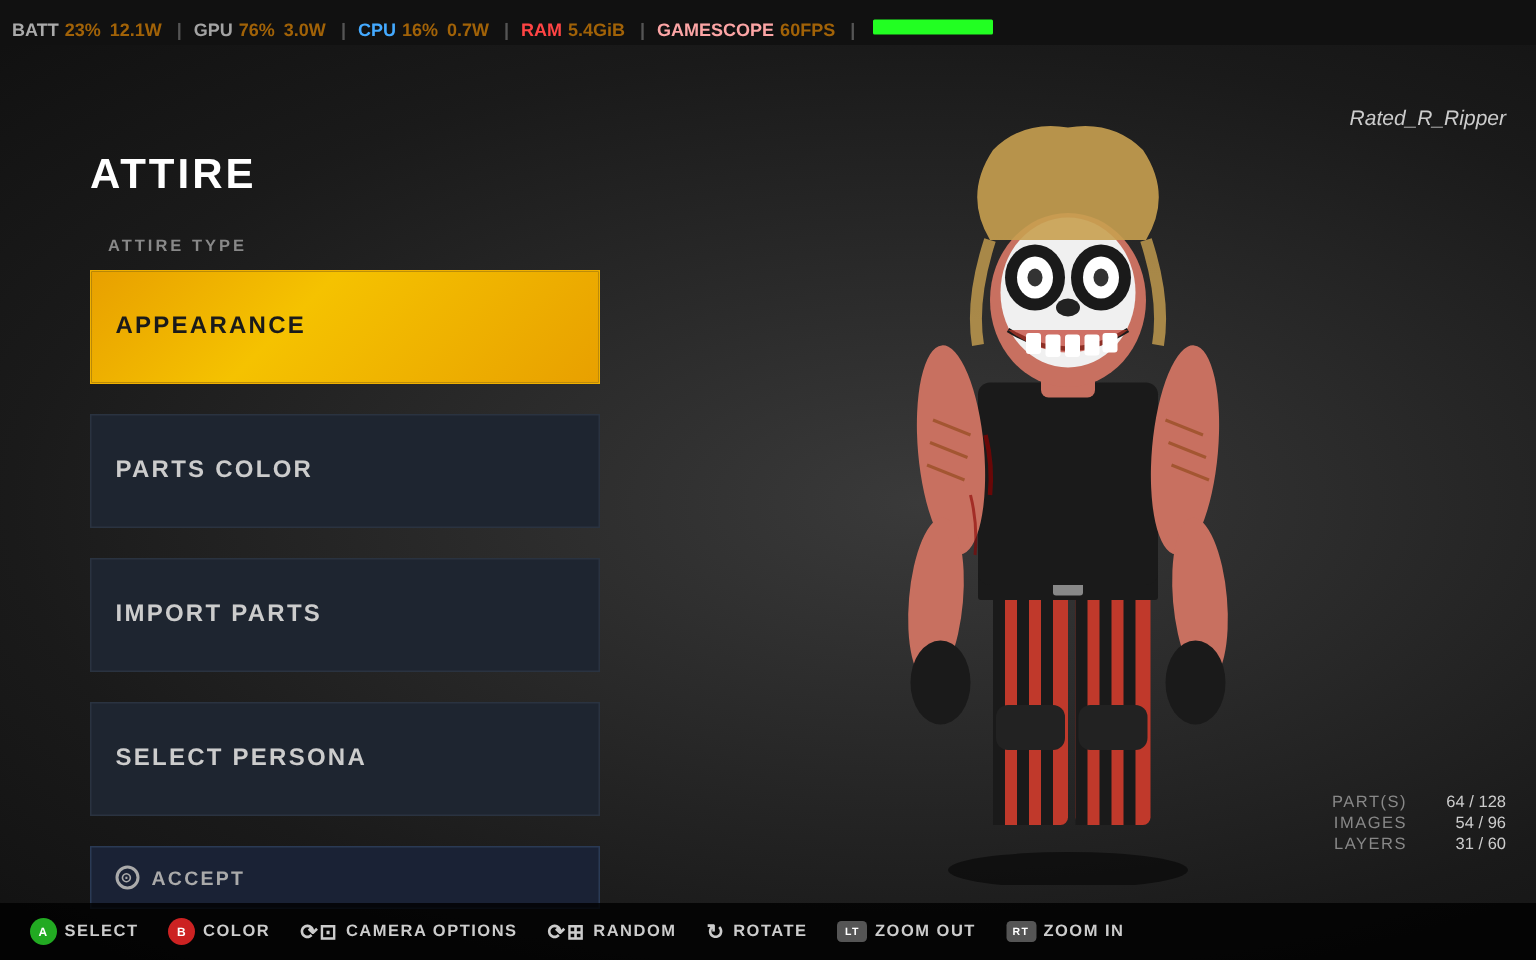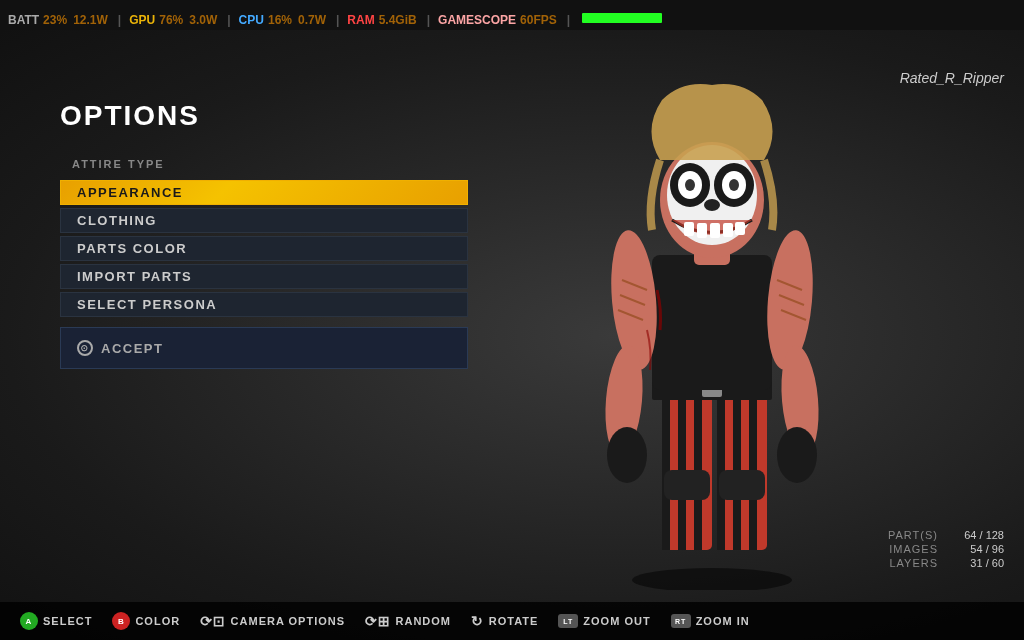--- a/index.html
+++ b/index.html
@@ -21,21 +21,21 @@
       display: flex;
       padding: 13px 8px;
       gap: 4px;
       font-size: 12px;
       font-weight: bold;
       z-index: 100;
     }
     .hud-label { color: #aaa; }
     .hud-value { color: #a16207; margin-right: 2px; }
     .hud-sep { color: #555; margin: 0 4px; }
-    .hud-gpu { color: #eab308; }
+    .hud-gpu { color: #a3a3a3; }
     .hud-cpu { color: #44aaff; }
     .hud-ram { color: #ff4444; }
     .hud-gamescope { color: #fca5a5; }
     .hud-green-bar {
       display: inline-block;
       width: 80px;
       height: 10px;
       background: #22ff22;
       margin-left: 4px;
       border-radius: 1px;
@@ -89,40 +89,40 @@
 
     #attire-title {
       color: #fff;
       font-size: 28px;
       font-weight: bold;
       margin-bottom: 20px;
       letter-spacing: 2px;
     }
 
     #menu-container {
-      width: 408px;
+      width: 340px;
     }
 
     .menu-label {
       color: #888;
       font-size: 11px;
       font-weight: bold;
       letter-spacing: 2px;
       padding: 6px 12px;
       margin-bottom: 4px;
     }
 
     .menu-item {
       width: 100%;
-      padding: 4px 16px;
-      margin-bottom: 3px;
+      padding: 28px 16px;
+      margin-bottom: 20px;
       background: #1e2530;
       border: 1px solid #2a3340;
       color: #ccc;
-      font-size: 13px;
+      font-size: 16px;
       font-weight: bold;
       letter-spacing: 1.5px;
       cursor: pointer;
       display: flex;
       align-items: center;
       position: relative;
     }
 
     .menu-item.active {
       background: linear-gradient(135deg, #e8a000 0%, #f5c200 40%, #e8a000 100%);
@@ -351,32 +351,29 @@
       <span class="stat-label">IMAGES</span>
       <span class="stat-value">54 / 96</span>
     </div>
     <div class="stat-row">
       <span class="stat-label">LAYERS</span>
       <span class="stat-value">31 / 60</span>
     </div>
   </div>
 
   <div id="left-panel">
-    <div id="attire-title">OPTIONS</div>
+    <div id="attire-title">ATTIRE</div>
 
     <div id="menu-container">
       <div class="menu-label">ATTIRE TYPE</div>
 
       <div class="menu-item active">
         <span>APPEARANCE</span>
       </div>
 
-      <div class="menu-item">
-        <span>CLOTHING</span>
-      </div>
 
       <div class="menu-item">
         <span>PARTS COLOR</span>
       </div>
 
       <div class="menu-item">
         <span>IMPORT PARTS</span>
       </div>
 
       <div class="menu-item">

